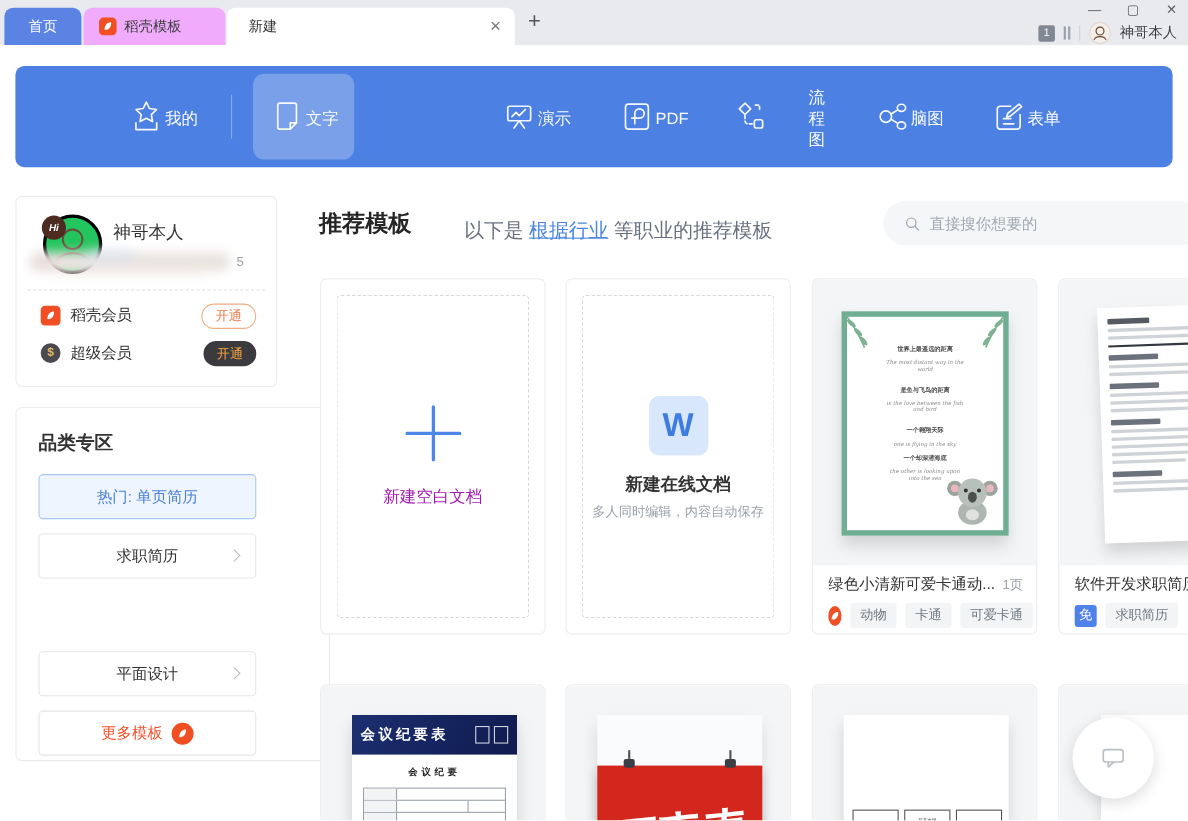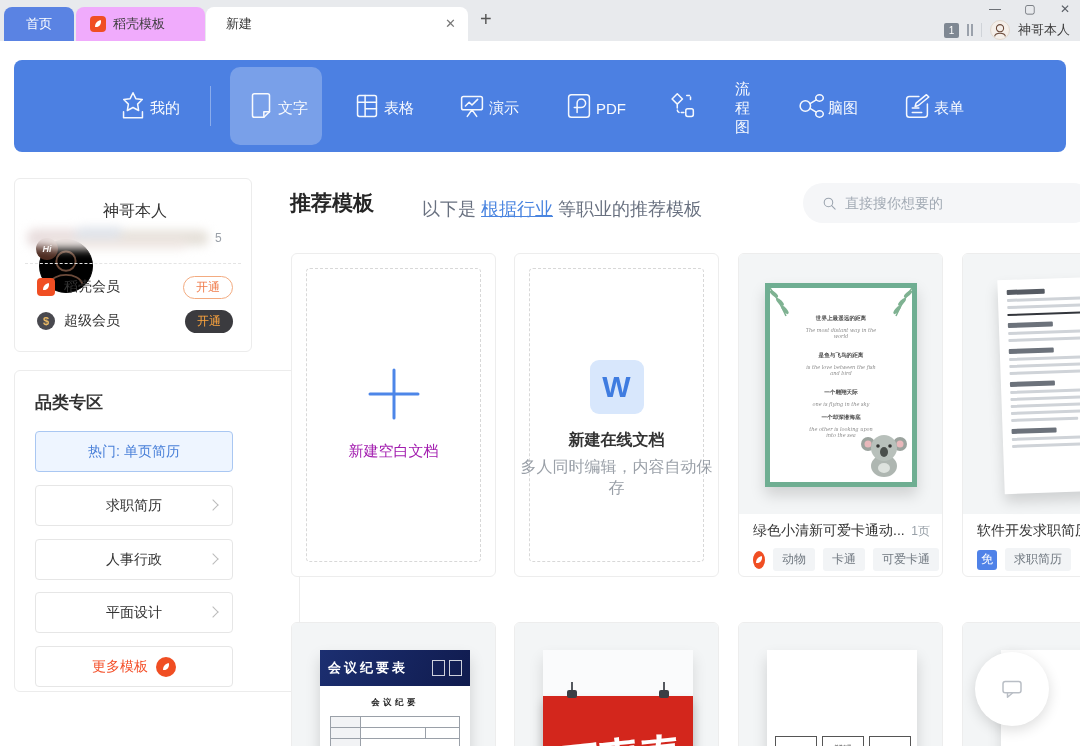--- a/index.html
+++ b/index.html
@@ -29,21 +29,21 @@
   .tb-item { position:absolute; top:7px; width:92px; height:78px; display:flex; flex-direction:row; align-items:center; justify-content:center; border-radius:10px; color:#fff; }
   .tb-item .lbl { font-size:15px; margin-top:5px; opacity:.96; }
   .tb-item.active { background:rgba(255,255,255,.25); }
   .tb-sep { position:absolute; left:196px; top:26px; width:1px; height:40px; background:rgba(255,255,255,.35); }
   .tb-icon { width:34px; height:34px; }
   .tb-icon svg { width:34px; height:34px; stroke:#fff; fill:none; stroke-width:1.6; stroke-linecap:round; stroke-linejoin:round; opacity:.95; }
 
   
   .side-card { position:absolute; background:#fff; border:1px solid #ececec; border-radius:6px; }
   .user-card { left:14px; top:178px; width:238px; height:174px; }
-  .avatar { position:absolute; left:24px; top:16px; width:54px; height:54px; border-radius:50%; background:#000000; border:1px solid #000000;margin-top:44px; }
+  .avatar { position:absolute; left:24px; top:16px; width:54px; height:54px; border-radius:50%; background:#22c55e; border:3px solid #000000; }
   .avatar svg { width:100%; height:100%; }
   .avatar-badge { position:absolute; left:-4px; top:-2px; width:22px; height:22px; border-radius:50%; background:#4d2b20; color:#fff; font-size:9px; font-style:italic; font-weight:bold; display:flex; align-items:center; justify-content:center; }
   .u-name { position:absolute; left:88px; top:22px; font-size:16px; color:#333; }
   .u-masked { position:absolute; left:12px; top:46px; width:182px; height:26px; border-radius:5px; overflow:hidden; filter:blur(5px); }
   .u-masked i { position:absolute; border-radius:8px; }
   .u-tail { position:absolute; left:200px; top:52px; font-size:12px; color:#9aa0a8; }
   .u-divider { position:absolute; left:10px; right:10px; top:84px; border-top:1px dashed #e4e4e4; }
   .mem-row { position:absolute; left:22px; right:18px; height:24px; display:flex; align-items:center; gap:9px; }
   .mem-row .mlabel { font-size:14px; color:#333; flex:1; }
   .docer-ico { width:18px; height:18px; border-radius:4px; background:#f04e23; display:flex; align-items:center; justify-content:center; }
@@ -69,21 +69,21 @@
   .search-pill input::placeholder { color:#a2aab4; }
 
   
   .tcard { position:absolute; top:253px; width:205px; height:324px; background:#fff; border:1px solid #ededed; border-radius:6px; overflow:hidden; }
   .dashed-inner { position:absolute; inset:14px; border:1px dashed #d8d8d8; border-radius:4px; }
   .plus-wrap { position:absolute; left:50%; top:108px; transform:translateX(-50%); }
   .plus-wrap svg { width:64px; height:64px; stroke:#4d86e8; stroke-width:3; stroke-linecap:round; }
   .blank-label { position:absolute; left:0; right:0; top:188px; text-align:center; font-size:15px; color:#a21caf; }
   .w-tile { position:absolute; left:50%; top:106px; transform:translateX(-50%); width:54px; height:54px; border-radius:9px; background:#d8e7fc; color:#3f7ce0; font-size:30px; font-weight:bold; display:flex; align-items:center; justify-content:center; }
   .ol-title { position:absolute; left:0; right:0; top:176px; text-align:center; font-size:16px; font-weight:bold; color:#333; }
-  .ol-sub { position:absolute; left:0; right:0; top:203px; text-align:center; font-size:16px; color:#9aa0a8; }
+  .ol-sub { position:absolute; left:0; right:0; top:203px; text-align:center; font-size:12px; color:#9aa0a8; }
   .ol-caption { position:absolute; left:0; right:0; bottom:26px; text-align:center; font-size:12px; color:#9aa0a8; }
 
   .preview { position:absolute; left:0; top:0; width:100%; height:260px; background:#f3f5f6; }
   .tc-titlerow { position:absolute; left:14px; right:12px; top:268px; display:flex; align-items:baseline; }
   .tc-title { font-size:14px; color:#333; white-space:nowrap; overflow:hidden; flex:1; }
   .tc-pages { font-size:12px; color:#98a0a8; margin-left:6px; }
   .tc-tagrow { position:absolute; left:14px; right:8px; top:294px; display:flex; align-items:center; gap:8px; }
   .tag { background:#f2f4f6; color:#707880; font-size:12px; padding:3px 9px; border-radius:3px; white-space:nowrap; }
   .free-badge { width:20px; height:20px; background:#4f82e8; color:#fff; font-size:12px; border-radius:3px; display:flex; align-items:center; justify-content:center; }
 
@@ -192,29 +192,20 @@
     <div class="tb-sep"></div>
     <div class="tb-item active" style="left:216px;">
       <span class="tb-icon">
         <svg viewBox="0 0 36 36">
             <path d="M9 7 a2 2 0 0 1 2 -2 h14 a2 2 0 0 1 2 2 v17 l-6 6 h-10 a2 2 0 0 1 -2 -2 z"></path>
             <path d="M27 24 h-6 v6"></path>
           </svg>
       </span>
       <span class="lbl">文字</span>
     </div>
-    <div class="tb-item" style="left:322px;">
-      <span class="tb-icon">
-        <svg viewBox="0 0 36 36">
-            <rect x="8" y="7" width="20" height="22" rx="2"></rect>
-            <path d="M16 7 v22 M16 14 h12 M8 14 h8 M16 21 h12"></path>
-          </svg>
-      </span>
-      <span class="lbl">表格</span>
-    </div>
     <div class="tb-item" style="left:534px;">
       <span class="tb-icon">
         <svg viewBox="0 0 36 36">
             <rect x="7" y="6" width="22" height="24" rx="3"></rect>
             <path d="M16 25 v-10 a4.5 4.5 0 0 1 9 0 c0 3 -2.5 4.5 -5 4.5 h-7"></path>
           </svg>
       </span>
       <span class="lbl">PDF</span>
     </div>
     <div class="tb-item" style="left:427px;">
@@ -294,24 +285,20 @@
     </div>
   </div>
 
   <div class="side-card cat-card">
     <div class="cat-title">品类专区</div>
     <div class="cat-btn hot" style="top:60px;">
       <span>热门: 单页简历</span>
     </div>
     <div class="cat-btn" style="top:114px;">
       <span>求职简历</span>
-      <span class="chev"></span>
-    </div>
-    <div class="cat-btn" style="top:168px;">
-      <span>人事行政</span>
       <span class="chev"></span>
     </div>
     <div class="cat-btn" style="top:221px;">
       <span>平面设计</span>
       <span class="chev"></span>
     </div>
     <div class="cat-btn more" style="top:275px;">
       <span>更多模板</span>
       <span class="docer-ico" style="border-radius:50%;width:20px;height:20px;">
         <svg viewBox="0 0 16 16">

